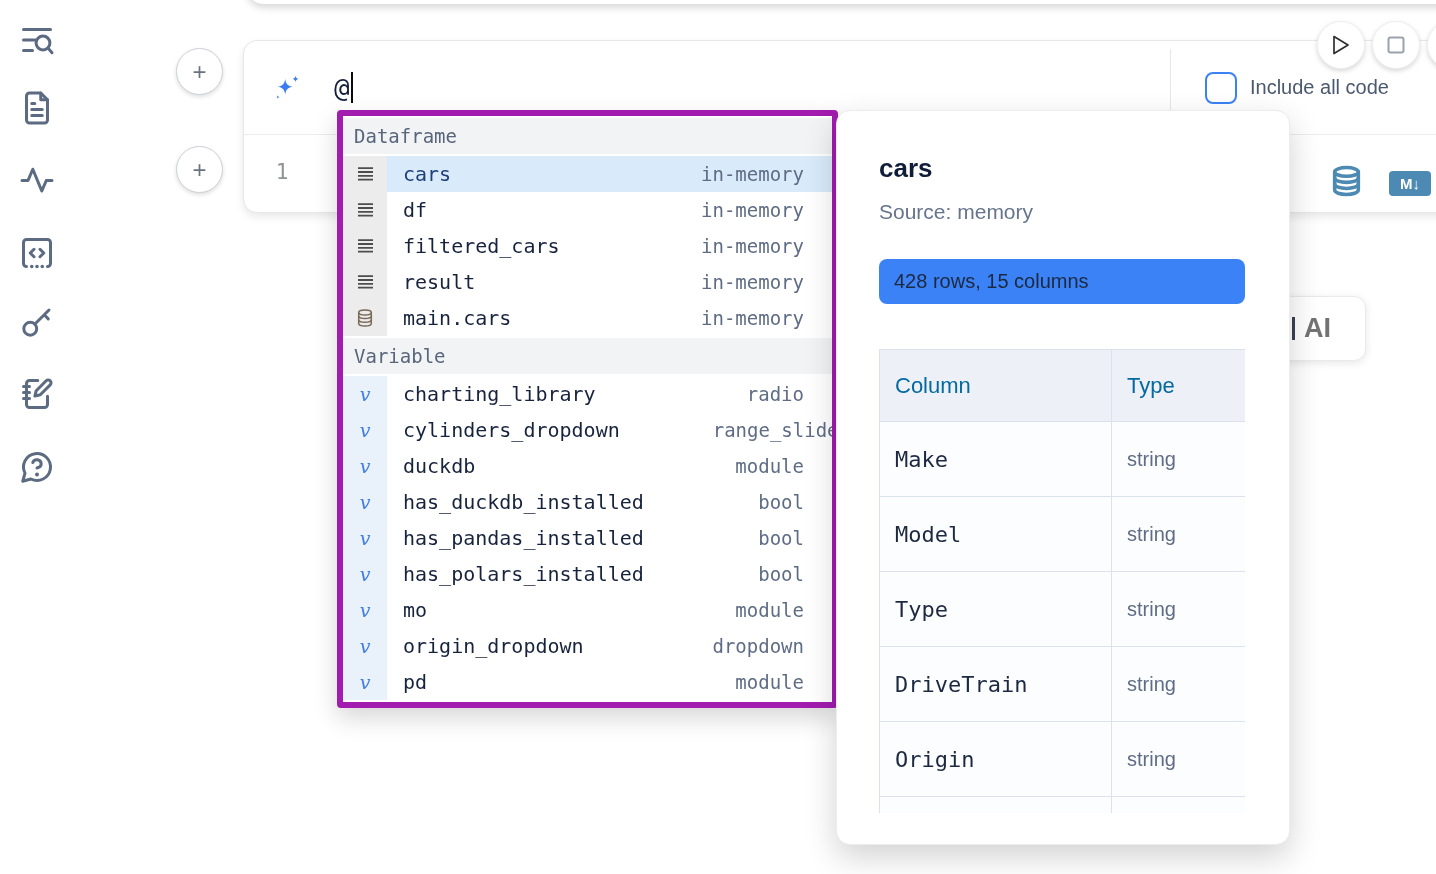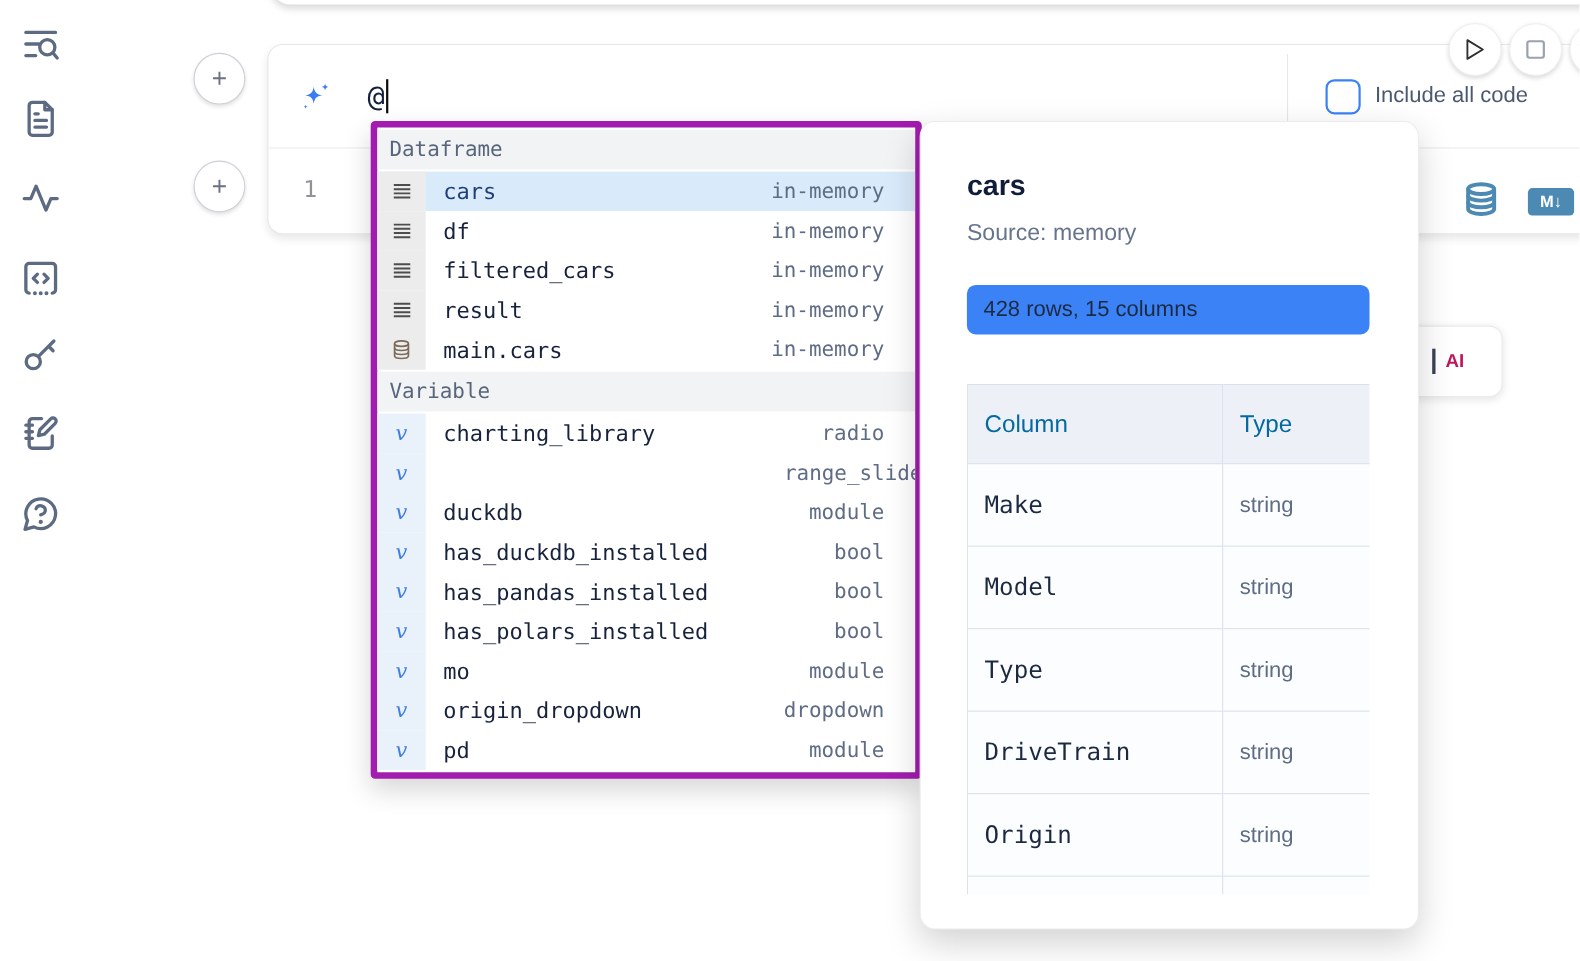--- a/index.html
+++ b/index.html
@@ -74,21 +74,21 @@
   .pv-table th{background:#edf1f7;height:71px;font-size:22px;color:#0369a1;font-weight:normal;}
   .pv-table td{height:74px;background:#fcfdfe;}
   .pv-table col.c1{width:232px;} .pv-table col.c2{width:136px;}
   .pv-col-name{font-family:"DejaVu Sans Mono",monospace;font-size:22px;color:#1c2940;}
   .pv-col-type{font-size:20px;color:#5f6c85;}
   
   .ai-btn{position:absolute;left:1150px;top:296px;width:216px;height:65px;background:#fff;
     border:1px solid #eaeaea;border-radius:12px;box-shadow:0 2px 8px rgba(0,0,0,.10);z-index:10;
     display:flex;align-items:center;justify-content:flex-end;padding-right:34px;gap:9px;box-sizing:border-box;}
   .ai-frag{width:3px;height:23px;background:#3a4254;}
-  .ai-label{font-size:17px;font-weight:bold;color:#be185d;}
+  .ai-label{font-size:27px;font-weight:bold;color:#737373;}
 </style>
 </head>
 <body>
 
 <div id="stage">
 
   <div class="prev-cell"></div>
 
   <div class="side-icon" style="top:22px">
     <svg viewBox="0 0 24 24">
@@ -246,20 +246,21 @@
           <span class="ac-gutter g-blue">
             <span class="v-glyph">v</span>
           </span>
           <span class="ac-name">charting_library</span>
           <span class="ac-type">radio</span>
         </div>
         <div class="ac-row">
           <span class="ac-gutter g-blue">
             <span class="v-glyph">v</span>
           </span>
+          <span class="ac-name">cylinders_dropdown</span>
           <span class="ac-type clip">range_slider</span>
         </div>
         <div class="ac-row">
           <span class="ac-gutter g-blue">
             <span class="v-glyph">v</span>
           </span>
           <span class="ac-name">duckdb</span>
           <span class="ac-type">module</span>
         </div>
         <div class="ac-row">

